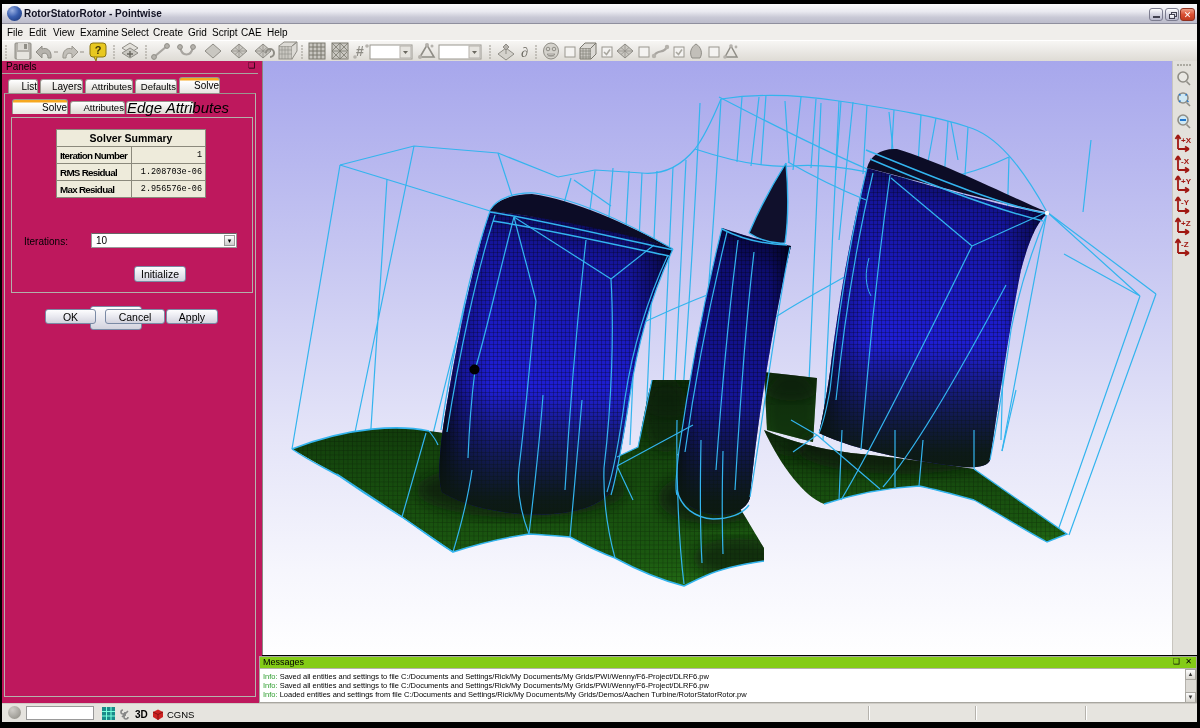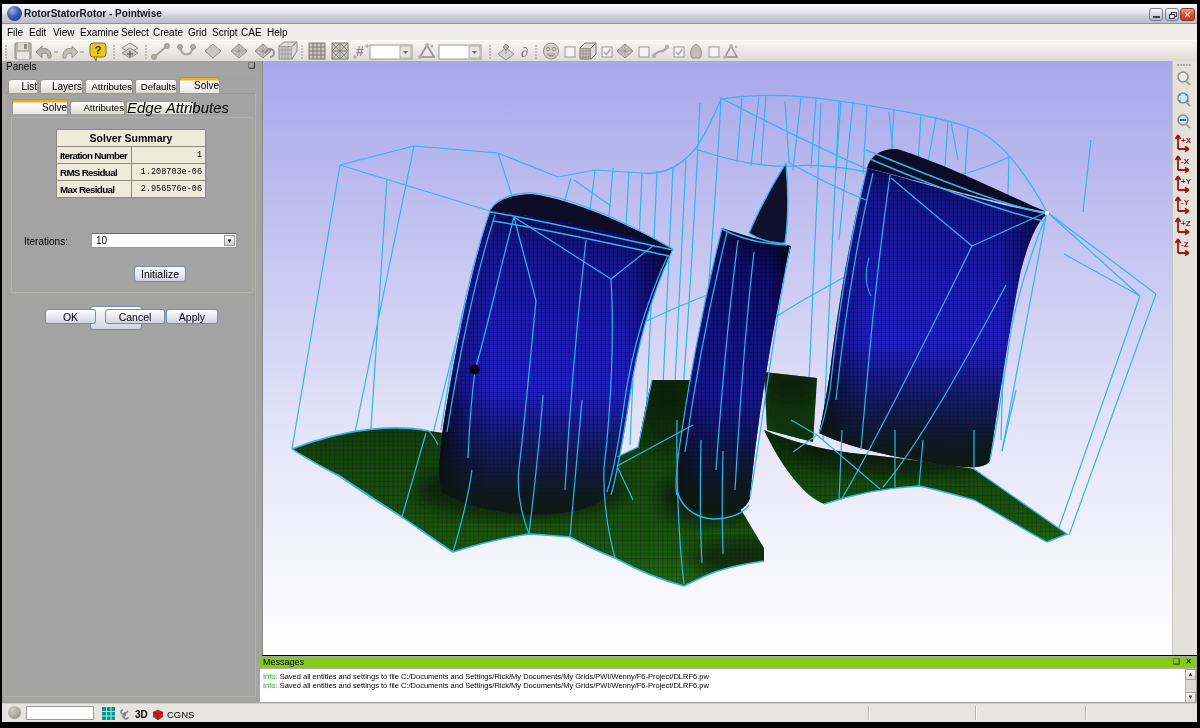--- a/index.html
+++ b/index.html
@@ -13,21 +13,21 @@
     background:radial-gradient(circle at 35% 30%, #9ab0e2 0%, #3a5fb0 45%, #17306e 100%); }
   .wbtn { position:absolute; top:4px; width:14px; height:13px; border-radius:3px;
     border:1px solid #7d7d90; background:linear-gradient(#fdfdfe, #d5d5e2 50%, #b9b9cc);
     color:#444; font-size:8px; text-align:center; line-height:12px; }
   #b-min { left:1147px; } #b-max { left:1163px; }
   #b-close { left:1178px; width:15px; background:linear-gradient(#f0a088, #da5034 50%, #c03a1e); border-color:#8f3020; color:#fff; font-size:9px; }
   #menu { position:absolute; left:2px; top:24px; width:1195px; height:16px; background:#f0eeeb; }
   #menu span { position:absolute; top:3px; font-size:10px; }
   #toolbar { position:absolute; left:2px; top:40px; width:1195px; height:21px;
     background:linear-gradient(#f7f6f4, #dedbd5); border-top:1px solid #fff; }
-  #lpanel { position:absolute; left:2px; top:61px; width:260px; height:642px; background:#a3a3a3; }
+  #lpanel { position:absolute; left:2px; top:61px; width:260px; height:642px; background:#be185d; }
   #ph { position:absolute; left:0; top:0; width:256px; height:13px; border-bottom:1px solid #a8a6a0; font-size:10px; }
   .tab { position:absolute; border:1px solid #9a978f; border-bottom:none; border-radius:3px 3px 0 0;
     background:linear-gradient(#ffffff, #dbd8d1); text-align:right; font-size:10px; white-space:nowrap; }
   .tab.active { background:linear-gradient(#f6a821 0 2px, #ffffff 3px, #e8e6e1); }
   #pane { position:absolute; left:2px; top:32px; width:252px; height:604px; border:1px solid #b5b2ac; border-top:1px solid #9a978f; }
   #gbox { position:absolute; left:9px; top:56px; width:242px; height:176px; border:1px solid #b3b0aa; }
   table.solver { position:absolute; left:54px; top:68px; border-collapse:collapse; background:#eeebdb; width:150px; table-layout:fixed; }
   table.solver td { border:1px solid #8b897c; font-size:10px; padding:0 3px; height:17px; white-space:nowrap; overflow:hidden; }
   table.solver .hd { text-align:center; font-weight:bold; font-size:10.5px; }
   table.solver .lbl { font-weight:bold; width:80px; letter-spacing:-0.7px; font-size:9.8px; }
@@ -485,20 +485,21 @@
     </g>
   </svg></div>
   <div id="msg">
     <div id="msgh">
       <span style="position:absolute;left:3px;top:0;">Messages</span>
       <span style="position:absolute;right:16px;top:0;font-size:8px;">❏</span>
       <span style="position:absolute;right:4px;top:0;font-size:8px;">✕</span>
     </div>
     <div class="line" style="top:15px;"><b>Info:</b> Saved all entities and settings to file C:/Documents and Settings/Rick/My Documents/My Grids/PWI/Wenny/F6-Project/DLRF6.pw</div>
     <div class="line" style="top:24px;"><b>Info:</b> Saved all entities and settings to file C:/Documents and Settings/Rick/My Documents/My Grids/PWI/Wenny/F6-Project/DLRF6.pw</div>
+    <div class="line" style="top:33px;"><b>Info:</b> Loaded entities and settings from file C:/Documents and Settings/Rick/My Documents/My Grids/Demos/Aachen Turbine/RotorStatorRotor.pw</div>
     <div id="msgsb"></div>
     <div class="sbtn" style="top:12px;">▲</div>
     <div class="sbtn" style="top:35px;">▼</div>
   </div>
   <div id="status">
     <div style="position:absolute;left:6px;top:2px;width:13px;height:13px;border-radius:50%;background:radial-gradient(circle at 35% 30%,#cfcdc8,#8a8880);"></div>
     <div style="position:absolute;left:24px;top:2px;width:68px;height:14px;background:#fff;border:1px solid #999;"></div>
     <svg style="position:absolute;left:100px;top:2px;" width="95" height="15" viewBox="0 0 95 15">
       <rect x="0" y="1" width="13" height="13" fill="#1a8a8a"></rect>
       <path d="M0 5.5 H13 M0 10 H13 M4.5 1 V14 M9 1 V14" stroke="#7fd" stroke-width="1"></path>

